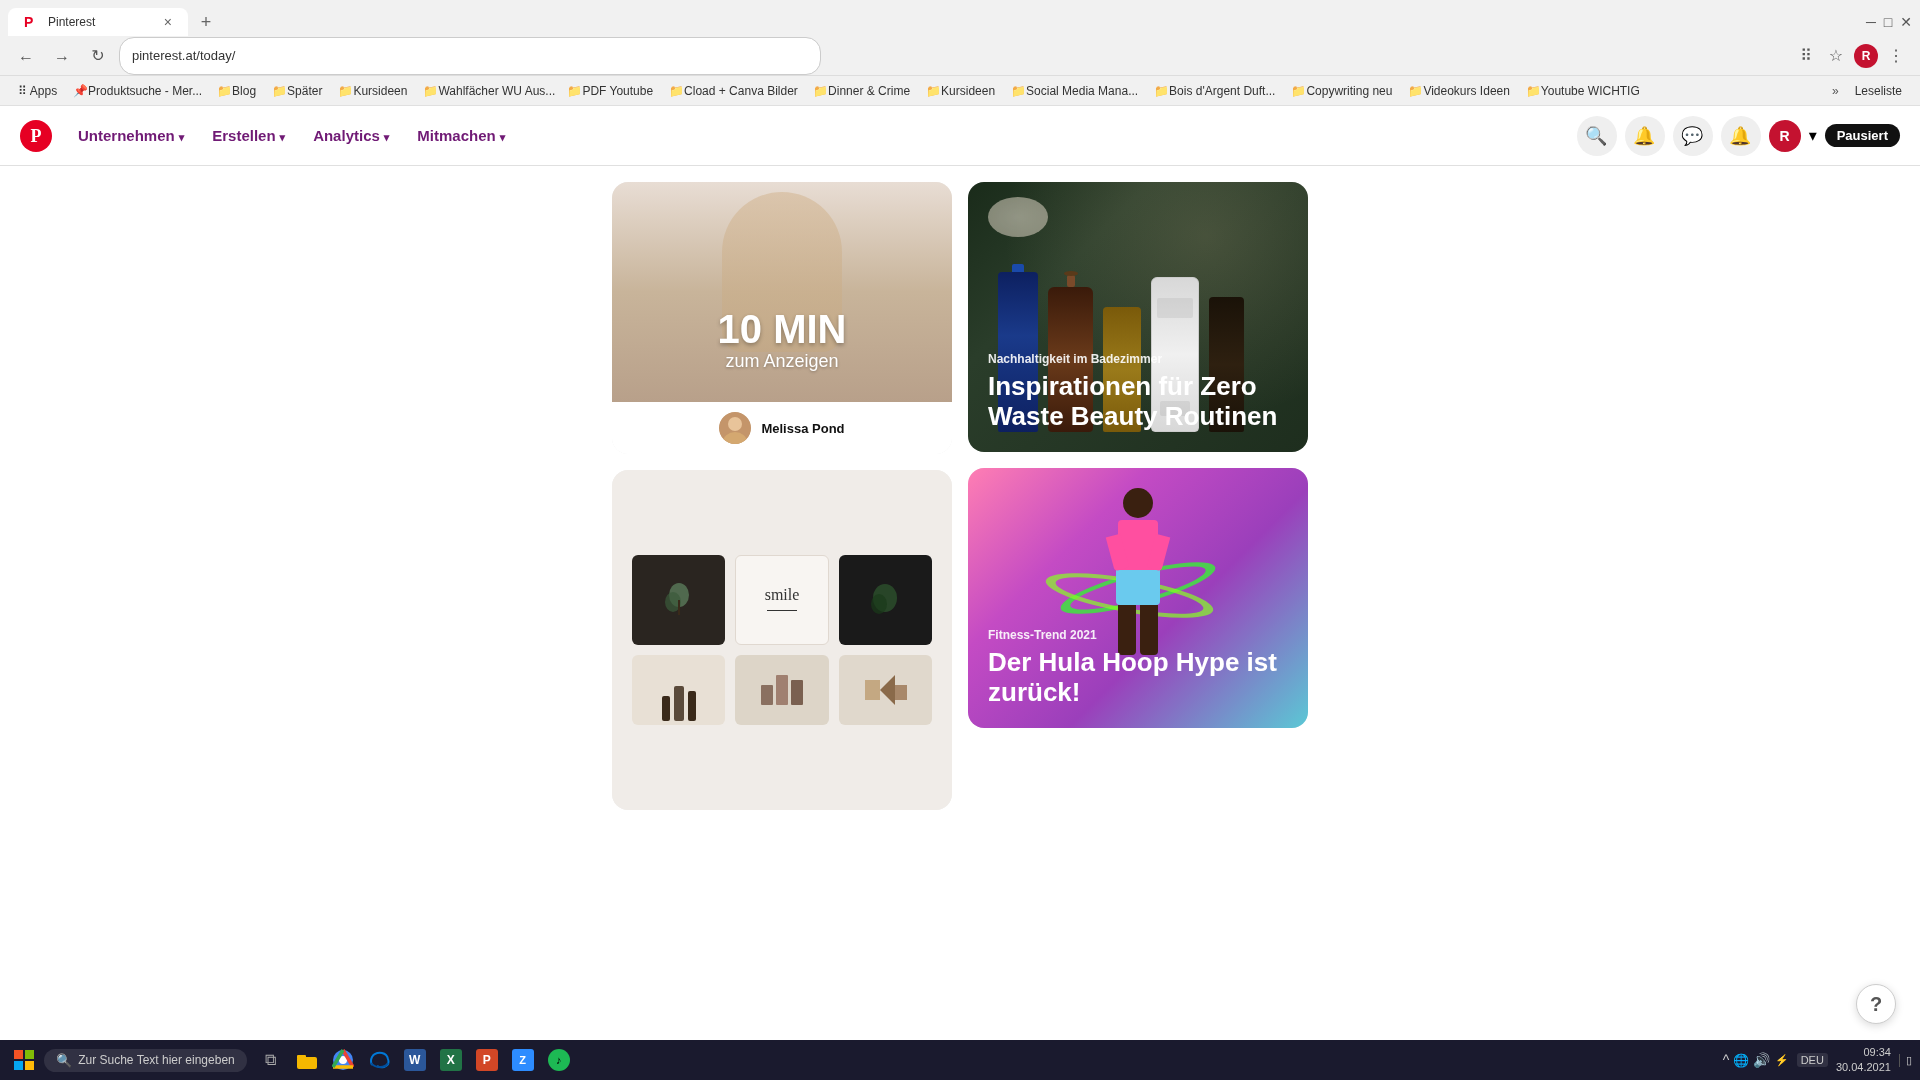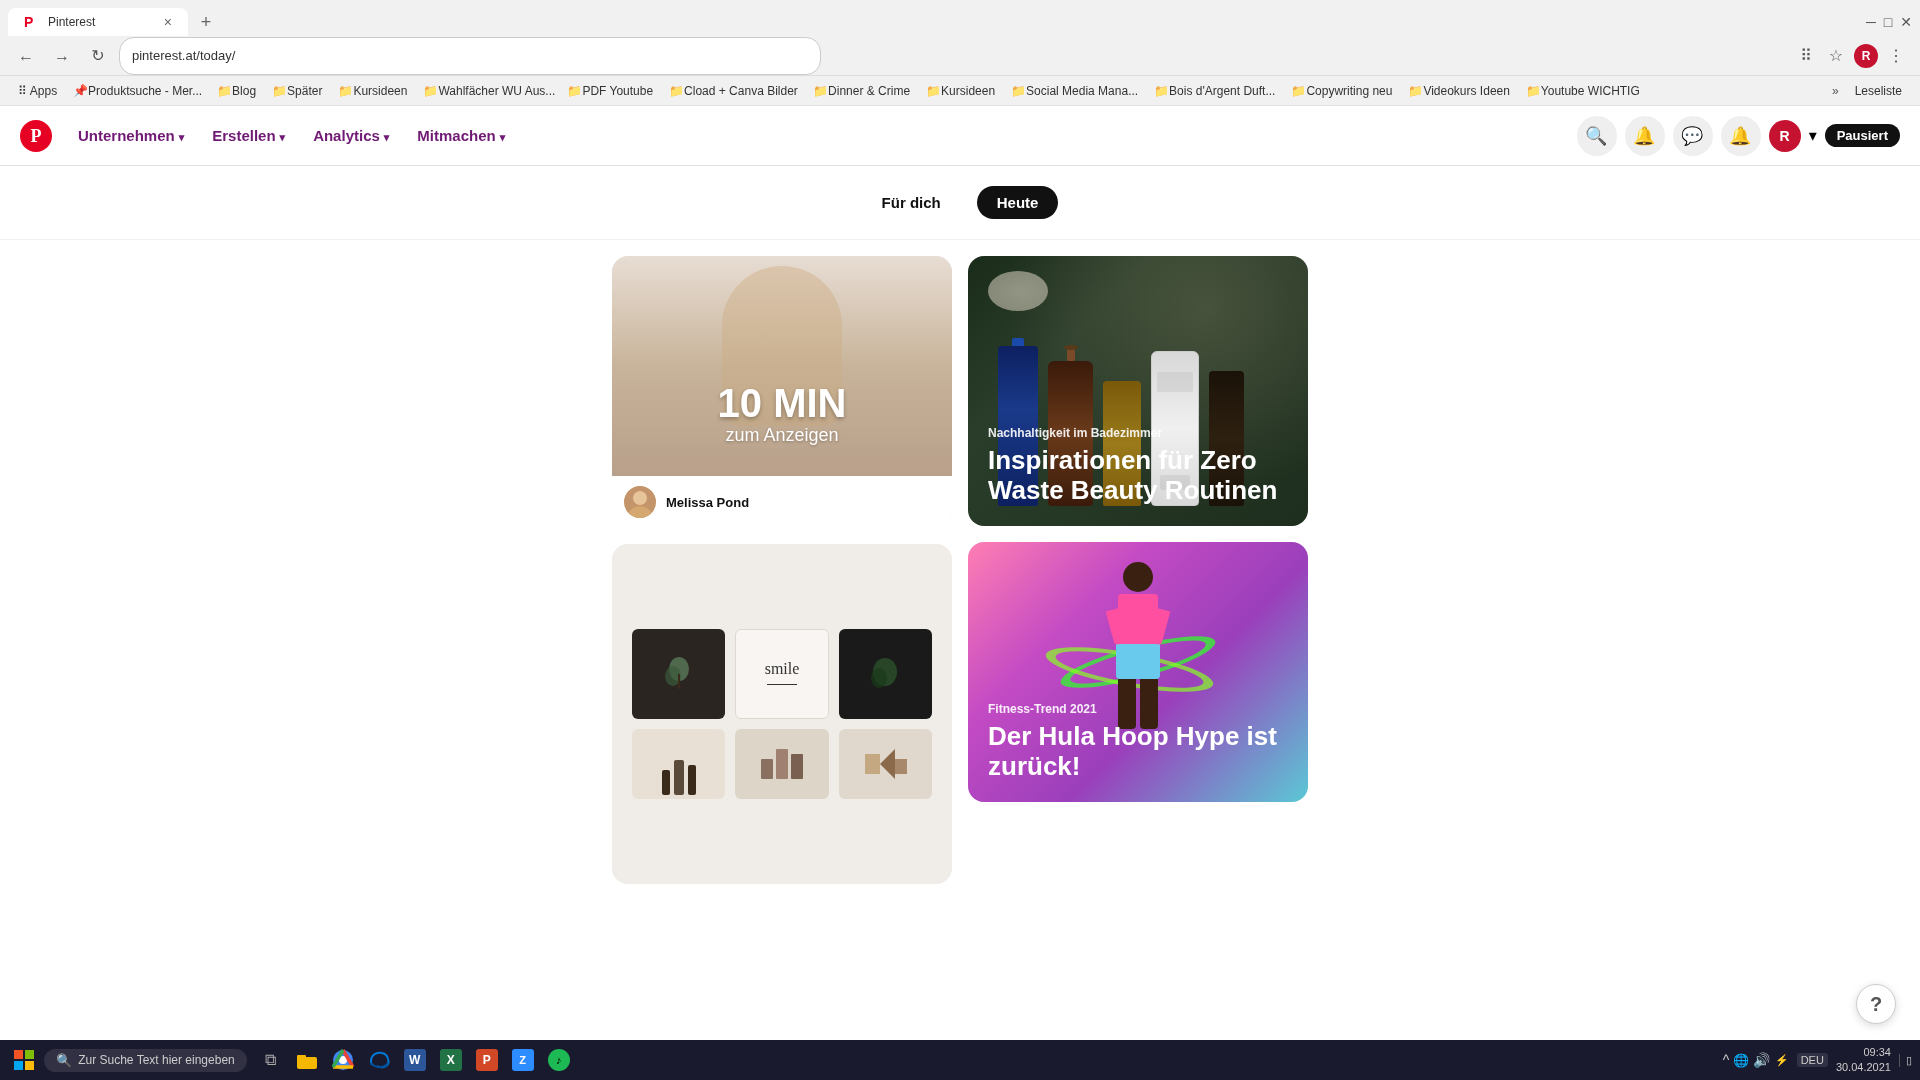--- a/index.html
+++ b/index.html
@@ -54,21 +54,21 @@
 
     
     .pin-img-1 { height: 220px; background: linear-gradient(to bottom, #e8d5c4 0%, #d4b896 40%, #c9a87a 100%); display: flex; align-items: flex-end; justify-content: center; padding-bottom: 30px; }
     .workout-text { color: #fff; font-size: 40px; font-weight: 900; text-align: center; text-shadow: 0 2px 4px rgba(0,0,0,0.3); line-height: 1.1; }
     .workout-subtext { color: #fff; font-size: 18px; text-align: center; text-shadow: 0 1px 3px rgba(0,0,0,0.3); }
 
     .pin-overlay-text { color: #fff; }
     .pin-category { font-size: 12px; font-weight: 600; margin-bottom: 6px; opacity: 0.9; }
     .pin-title-overlay { font-size: 26px; font-weight: 800; line-height: 1.15; }
 
-    .pin-footer { display: flex; align-items: center; padding: 10px 12px; background: #fff; }
+    .pin-footer { display: flex; align-items: center; padding: 10px 12px; background: #fff; justify-content: center; }
     .pin-user-avatar { width: 32px; height: 32px; border-radius: 50%; background: #d0b090; overflow: hidden; margin-right: 10px; flex-shrink: 0; display: flex; align-items: center; justify-content: center; }
     .pin-user-name { font-size: 13px; font-weight: 600; color: #111; }
 
     
     .taskbar { position: fixed; bottom: 0; left: 0; right: 0; height: 40px; background: #1a1a2e; display: flex; align-items: center; padding: 0 8px; z-index: 9999; }
     .taskbar-start { width: 32px; height: 32px; display: flex; align-items: center; justify-content: center; margin-right: 4px; cursor: pointer; }
     .taskbar-search { display: flex; align-items: center; background: rgba(255,255,255,0.1); border-radius: 16px; padding: 4px 12px; margin-right: 4px; cursor: pointer; gap: 6px; min-width: 200px; }
     .taskbar-search-text { font-size: 12px; color: #ccc; }
     .taskbar-icons { display: flex; gap: 4px; margin-left: 4px; }
     .taskbar-icon { width: 32px; height: 32px; border-radius: 4px; display: flex; align-items: center; justify-content: center; cursor: pointer; font-size: 18px; }
@@ -217,24 +217,20 @@
       <button class="header-icon-btn">💬</button>
       <button class="header-icon-btn">🔔</button>
       <div class="user-avatar">R</div>
       <span class="chevron" style="cursor:pointer;">▾</span>
       <div class="pause-badge">Pausiert</div>
     </div>
   </div>
 
   <div class="content-area">
 
-    <div class="filter-tabs">
-      <button class="filter-tab">Für dich</button>
-      <button class="filter-tab active">Heute</button>
-    </div>
 
     <div class="pin-grid">
 
       <div class="pin-column">
 
         <div class="pin-card">
           <div class="pin-image-container">
             <div class="pin-img-1" style="height:220px; position:relative; background: linear-gradient(to bottom, #e8ddd4 0%, #c8b49a 50%, #b8a08a 100%);">
 
               <div style="position:absolute; top:10px; left:50%; transform:translateX(-50%); width:120px; height:160px; background:linear-gradient(to bottom, #d4b896 0%, #c4a882 100%); border-radius:60px 60px 20px 20px; opacity:0.6;"></div>

